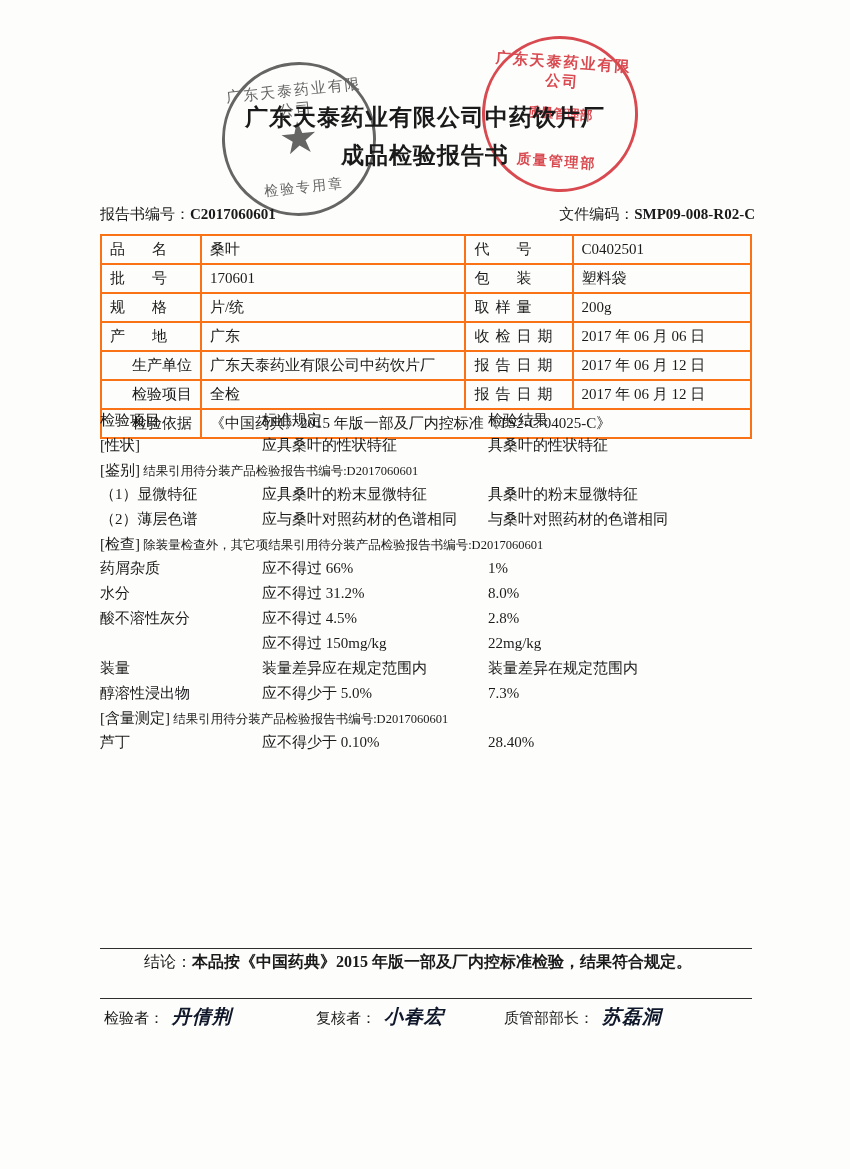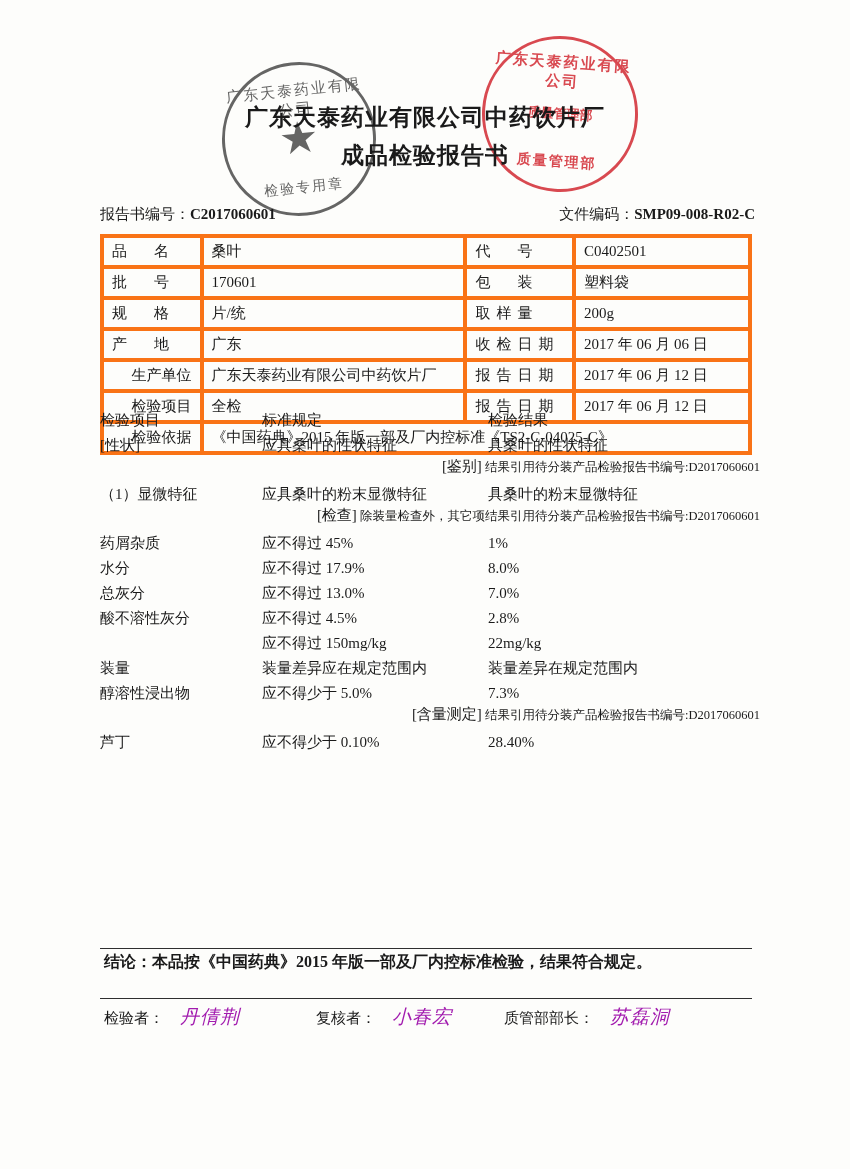--- a/index.html
+++ b/index.html
@@ -129,21 +129,21 @@
   
   table.info {
     position: absolute;
     left: 100px;
     top: 234px;
     width: 652px;
     border-collapse: collapse;
     font-size: 15px;
   }
   table.info td {
-    border: 4px solid #f97316;
+    border: 2px solid #f97316;
     height: 25px;
     padding: 1px 8px;
     vertical-align: middle;
     white-space: nowrap;
   }
   td.label {
     width: 92px;
     letter-spacing: 6px;
     text-align: left;
     padding-left: 10px;
@@ -171,45 +171,44 @@
     height: 25px;
     line-height: 25px;
     white-space: nowrap;
   }
   .c1 { position: absolute; left: 0; width: 160px; }
   .c2 { position: absolute; left: 162px; width: 235px; }
   .c3 { position: absolute; left: 388px; }
   .note {
     position: relative;
     height: 24px;
-    line-height: 16px;
+    line-height: 24px;
     font-size: 15px;
     white-space: nowrap;
-    text-align: right;
   }
   .note .tag { font-size: 15px; }
   .note .small { font-size: 12.5px; }
 
   
   .concl-rule {
     position: absolute;
     left: 100px;
     top: 948px;
     width: 652px;
     border-top: 1px solid #2f2f2f;
   }
   .conclusion {
     position: absolute;
     left: 104px;
     top: 952px;
     width: 660px;
     font-size: 16px;
     font-weight: bold;
   }
-  .conclusion .lead { font-weight: bold; }
+  .conclusion .lead { font-weight: normal; margin-left: 40px; }
   .sign-rule {
     position: absolute;
     left: 100px;
     top: 998px;
     width: 652px;
     border-top: 1px solid #2f2f2f;
   }
   .signatures {
     position: absolute;
     left: 104px;
@@ -218,24 +217,24 @@
     height: 40px;
     font-size: 15px;
   }
   .sig {
     position: absolute;
     top: 0;
   }
   .sig .hand {
     font-family: "Liberation Serif", serif;
     font-style: italic;
-    font-weight: normal;
-    color: #a21caf;
+    font-weight: bold;
+    color: #0f172a;
     font-size: 19px;
-    margin-left: 16px;
+    margin-left: 8px;
     letter-spacing: 1px;
   }
   .sig.s1 { left: 0; }
   .sig.s2 { left: 212px; }
   .sig.s3 { left: 400px; }
 </style>
 </head>
 <body>
 
 <div class="page">
@@ -326,42 +325,42 @@
     <div class="note">
       <span class="tag">[鉴别]</span><span class="small"> 结果引用待分装产品检验报告书编号:D2017060601</span>
     </div>
 
     <div class="res-line">
       <span class="c1">（1）显微特征</span>
       <span class="c2">应具桑叶的粉末显微特征</span>
       <span class="c3">具桑叶的粉末显微特征</span>
     </div>
 
+    <div class="res-line">
+      <span class="c1">（2）薄层色谱</span>
+      <span class="c2">应与桑叶对照药材的色谱相同</span>
+      <span class="c3">与桑叶对照药材的色谱相同</span>
+    </div>
 
     <div class="note">
       <span class="tag">[检查]</span><span class="small"> 除装量检查外，其它项结果引用待分装产品检验报告书编号:D2017060601</span>
     </div>
 
     <div class="res-line">
       <span class="c1">药屑杂质</span>
-      <span class="c2">应不得过 45%</span>
+      <span class="c2">应不得过 66%</span>
       <span class="c3">1%</span>
     </div>
 
     <div class="res-line">
       <span class="c1">水分</span>
-      <span class="c2">应不得过 17.9%</span>
+      <span class="c2">应不得过 31.2%</span>
       <span class="c3">8.0%</span>
     </div>
 
-    <div class="res-line">
-      <span class="c1">总灰分</span>
-      <span class="c2">应不得过 13.0%</span>
-      <span class="c3">7.0%</span>
-    </div>
 
     <div class="res-line">
       <span class="c1">酸不溶性灰分</span>
       <span class="c2">应不得过 4.5%</span>
       <span class="c3">2.8%</span>
     </div>
 
     <div class="res-line">
       <span class="c2">应不得过 150mg/kg</span>
       <span class="c3">22mg/kg</span>

